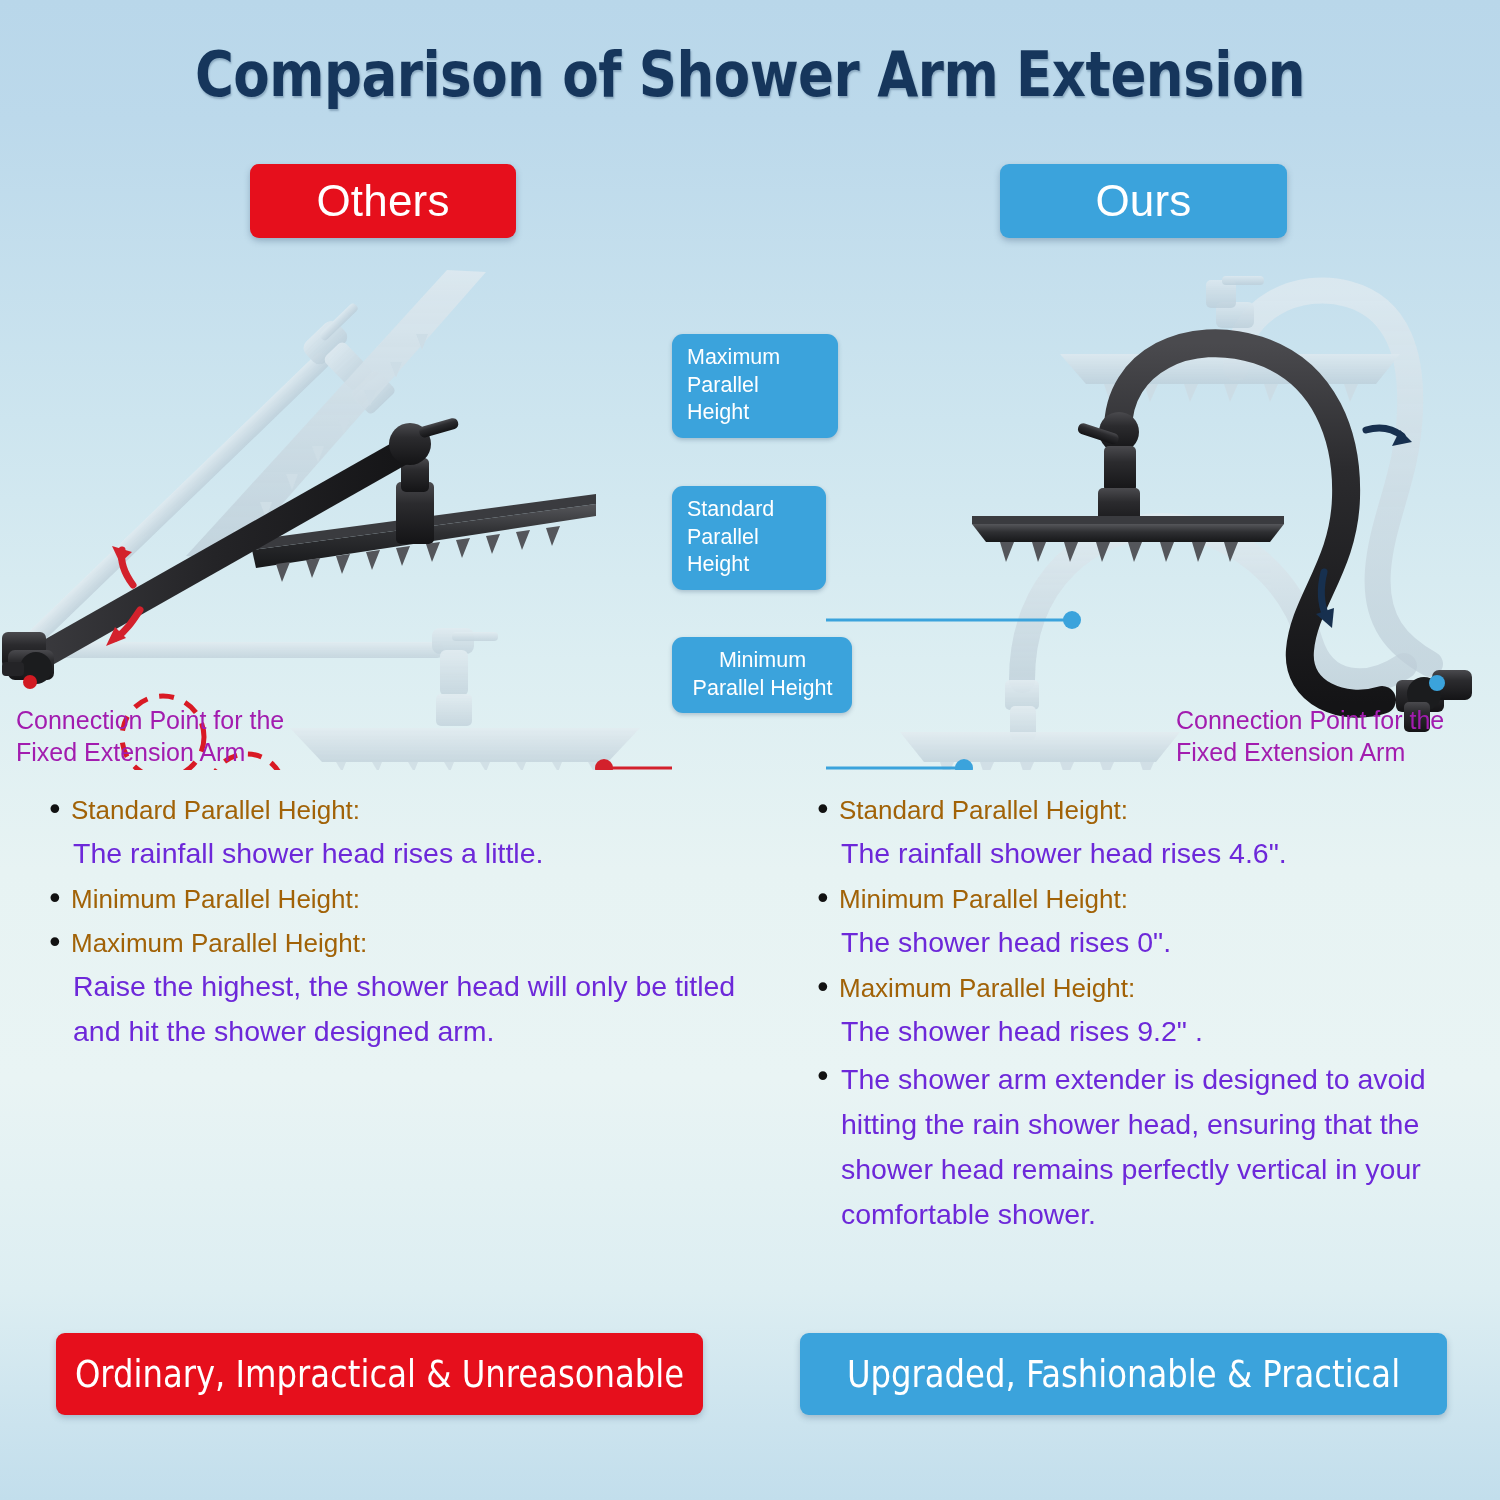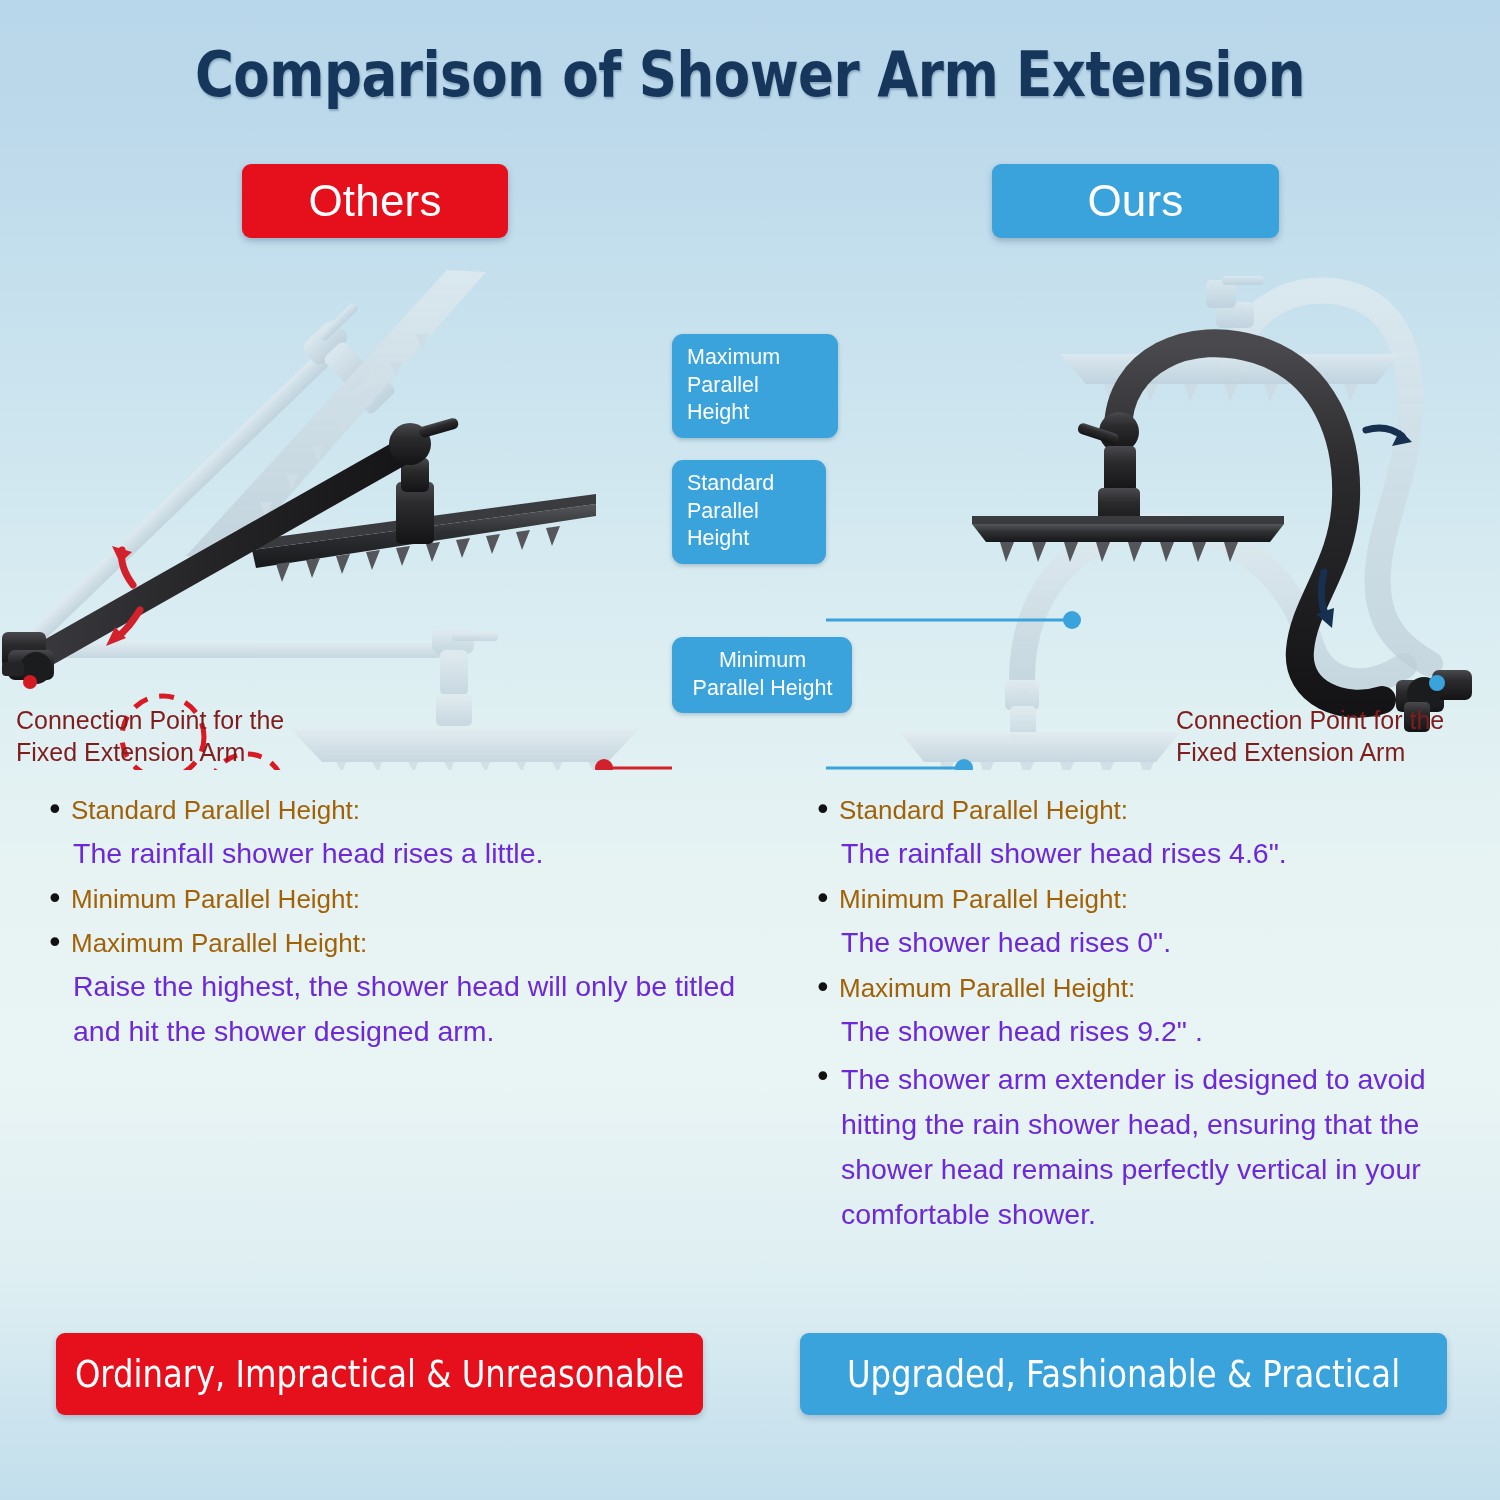--- a/index.html
+++ b/index.html
@@ -37,20 +37,21 @@
   .badge {
     position:absolute;
     height:74px;
     border-radius:9px;
     display:flex; align-items:center; justify-content:center;
     color:#fff;
     font-size:44px;
     font-family:"Liberation Sans", sans-serif;
     box-shadow:0 3px 6px rgba(60,90,120,.35);
     letter-spacing:0.2px;
+    margin-left:8px;
   }
   #badge-others { left:242px; top:164px; width:266px; background:#e60f1c; }
   #badge-ours   { left:992px; top:164px; width:287px; background:#3ba3dc; }
 
   
   .stage { position:absolute; left:0; top:250px; width:1500px; height:520px; }
   .stage svg { display:block; }
 
   
   .callout {
@@ -60,29 +61,29 @@
     border-radius:11px;
     padding:10px 14px 11px 15px;
     font-size:21.5px;
     line-height:1.28;
     font-family:"Liberation Sans", sans-serif;
     box-shadow:0 2px 4px rgba(60,90,120,.3);
     white-space:pre-line;
     z-index:6;
   }
   #callout-max { left:672px; top:334px; width:166px; }
-  #callout-std { left:672px; top:460px; width:154px; }
+  #callout-std { left:672px; top:486px; width:154px; }
   #callout-min { left:672px; top:637px; width:180px;text-align:center; }
 
   
   .conn-label {
     position:absolute;
     font-size:25px;
     line-height:1.28;
-    color:#7f1d1d;
+    color:#a21caf;
     font-family:"Liberation Sans", sans-serif;
     white-space:pre-line;
     z-index:5;
   }
   #conn-left  { left:16px;  top:704px; }
   #conn-right { left:1176px; top:704px; text-align:left; }
 
   
   .col { position:absolute; top:790px; }
   #col-left  { left:38px;  width:700px; }

